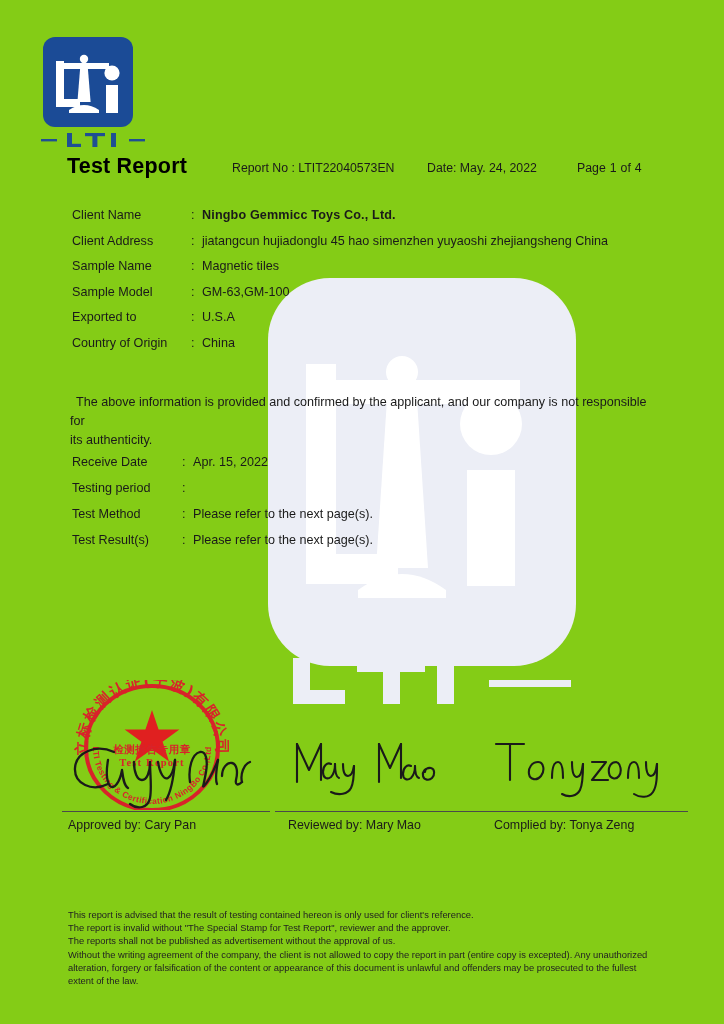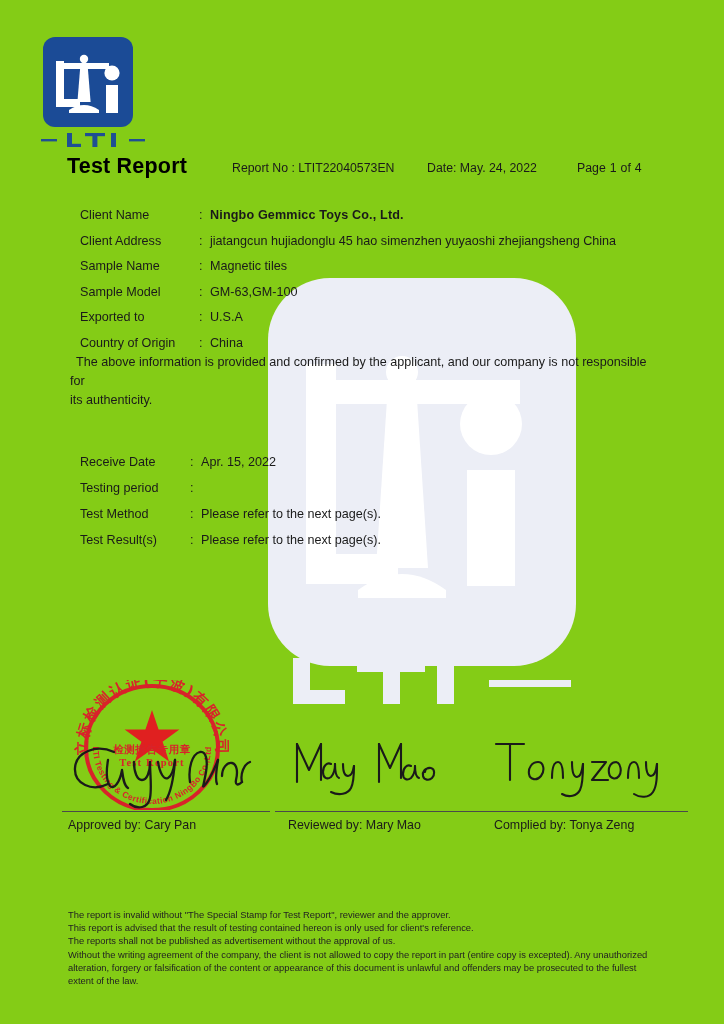--- a/index.html
+++ b/index.html
@@ -84,21 +84,21 @@
     top: 5px;
   }
   .hdr-report-no { left: 232px; }
   .hdr-date { left: 427px; }
   .hdr-page { left: 577px; }
   .hdr-page .sp { display: inline-block; width: 4px; }
 
   
   .info-block {
     position: absolute;
-    left: 12px;
+    left: 4px;
     width: 632px;
     z-index: 3;
   }
   .info-block-1 { top: 203px; }
   .info-block-2 { top: 449px; }
   .info-row {
     position: relative;
     height: 25.5px;
     line-height: 25.5px;
     white-space: nowrap;
@@ -130,21 +130,21 @@
   .disclaimer {
     position: absolute;
     left: 70px;
     top: 353px;
     width: 590px;
     font-size: 12.6px;
     line-height: 19px;
     color: #1a1a1a;
     z-index: 3;
   }
-  .disclaimer .l1 { display: block; text-indent: 6px; }
+  .disclaimer .l1 { display: block; text-indent: 6px; margin-top: 40px; }
   .disclaimer .l2 { display: block; }
 
   
   .sig-area {
     position: absolute;
     left: 0;
     top: 672px;
     width: 724px;
     height: 168px;
     z-index: 4;
@@ -430,19 +430,19 @@
           </g>
         </svg>
       </div>
       <div class="sig-rule"></div>
       <div class="sig-caption">Complied by: Tonya Zeng</div>
     </div>
 
   </div>
 
   <div class="footer">
+    <div class="footer-line">This report is advised that the result of testing contained hereon is only used for client's reference.</div>
     <div class="footer-line">The report is invalid without "The Special Stamp for Test Report", reviewer and the approver.</div>
-    <div class="footer-line">This report is advised that the result of testing contained hereon is only used for client's reference.</div>
     <div class="footer-line">The reports shall not be published as advertisement without the approval of us.</div>
     <div class="footer-line">Without the writing agreement of the company, the client is not allowed to copy the report in part (entire copy is excepted). Any unauthorized alteration, forgery or falsification of the content or appearance of this document is unlawful and offenders may be prosecuted to the fullest extent of the law.</div>
   </div>
 
 </div>
 
 </body></html>

